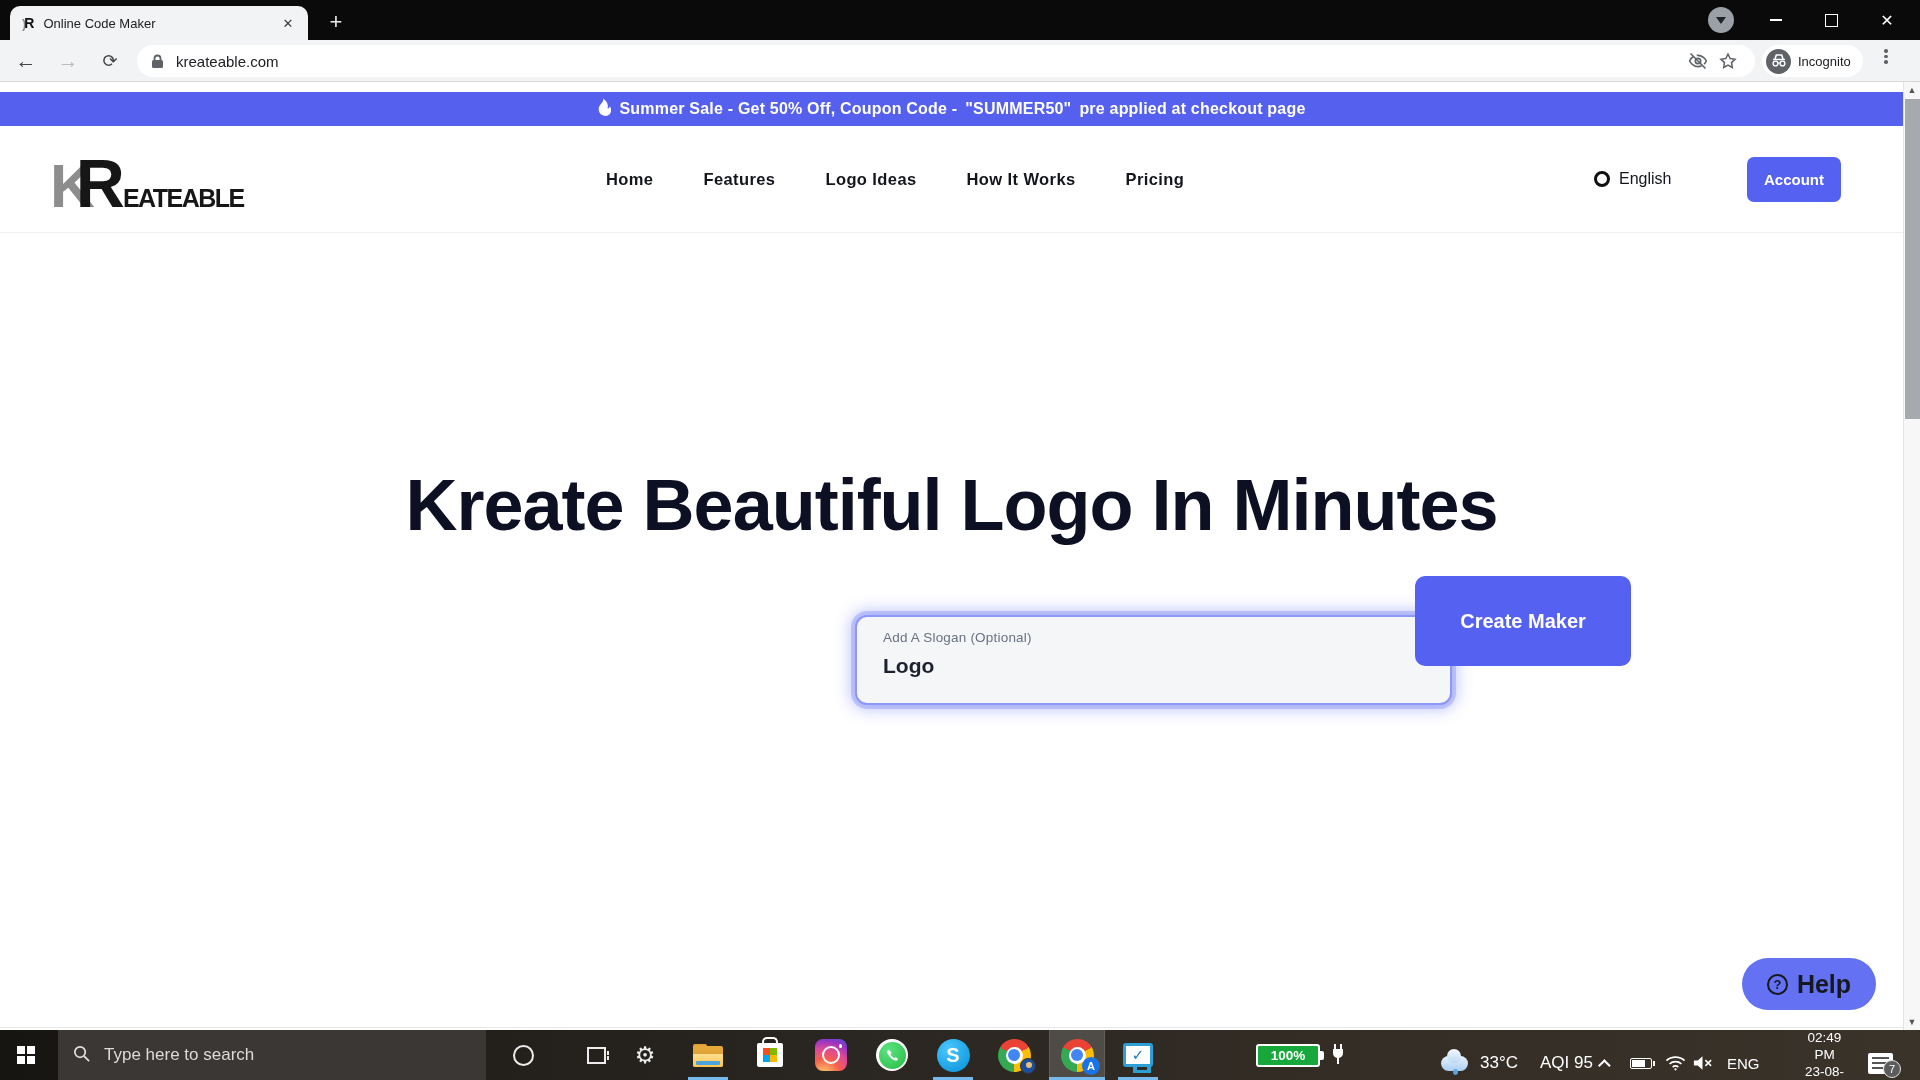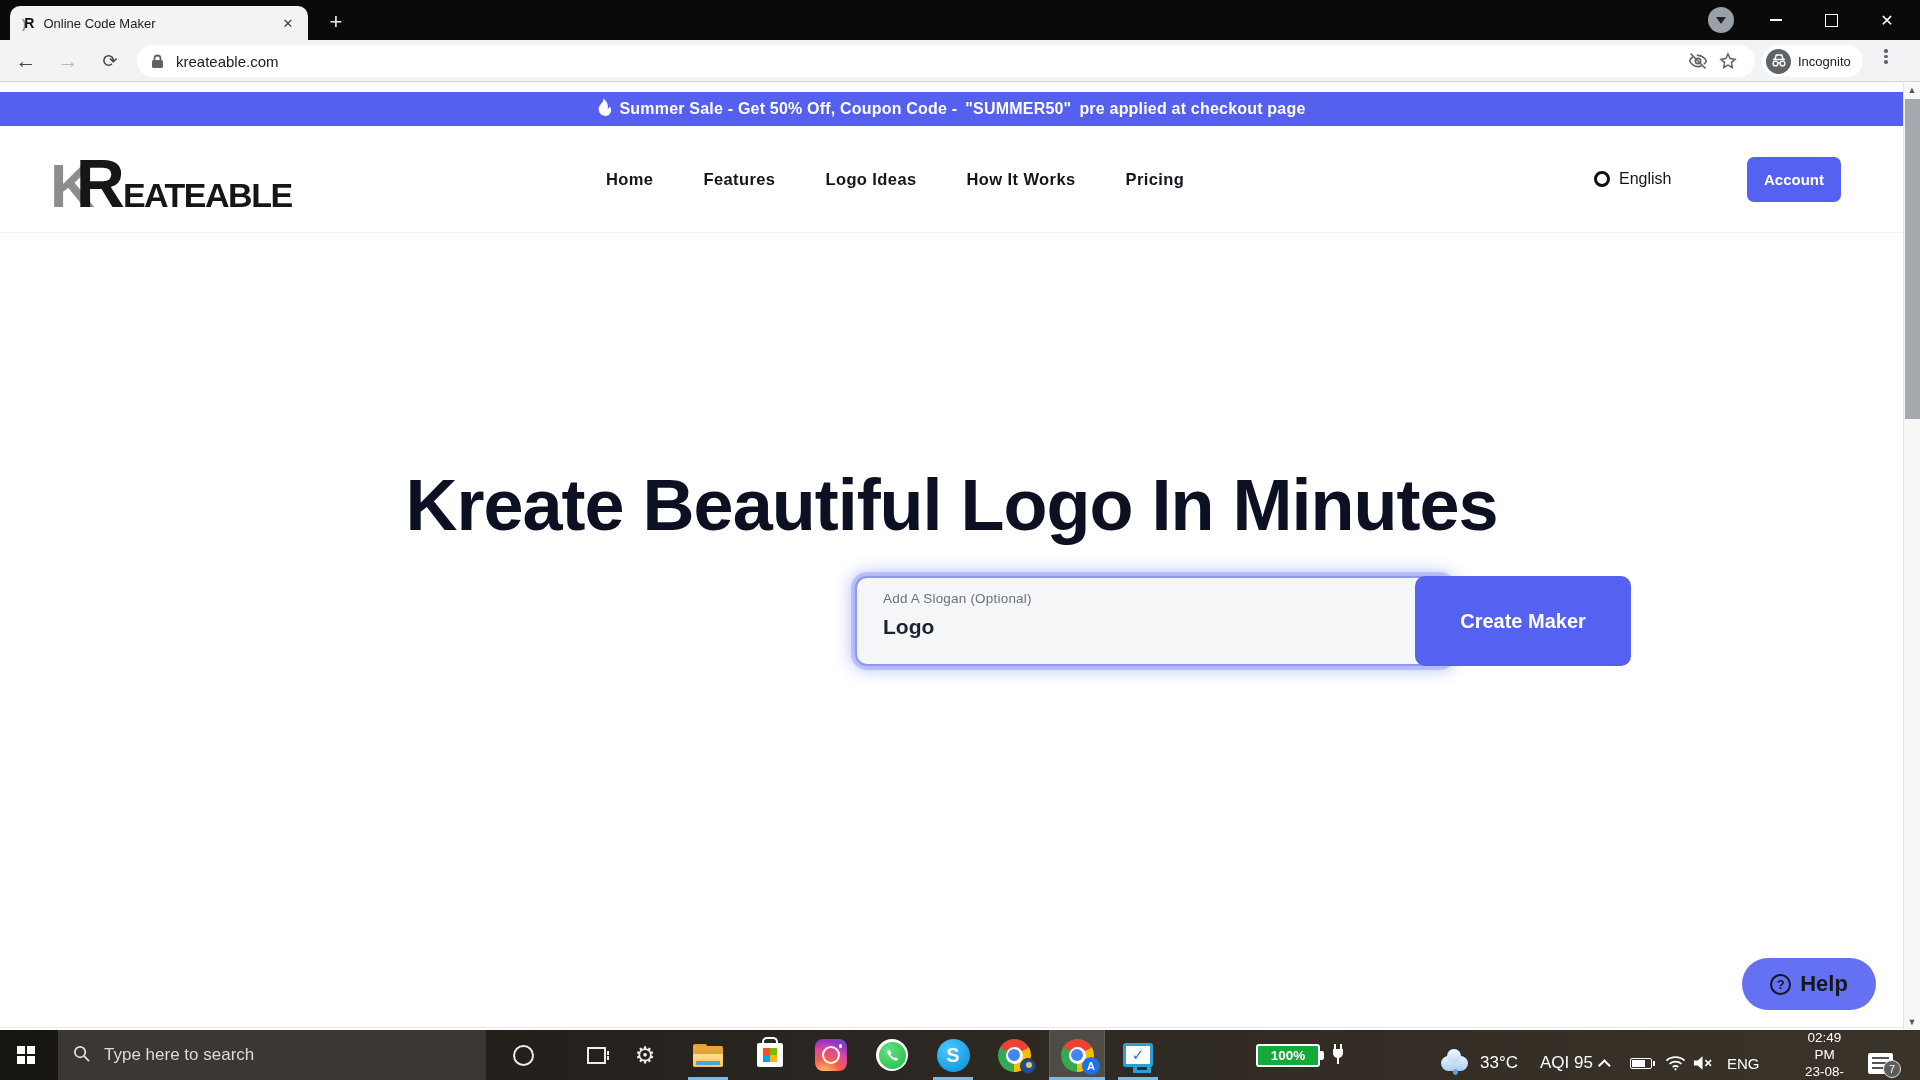--- a/index.html
+++ b/index.html
@@ -46,48 +46,48 @@
   
   .page { position:absolute; left:0; top:82px; width:1903px; height:948px; background:#fff; }
   .banner { position:absolute; left:0; top:10px; width:100%; height:34px; background:#5560ef; color:#fff;
             display:flex; align-items:center; justify-content:center; gap:8px; font-size:16px; font-weight:600; letter-spacing:.2px; }
   .banner b { font-weight:800; }
 
   .site-header { position:absolute; left:0; top:44px; width:100%; height:106px; background:#fff; box-shadow:0 1px 0 #f0f0f0; }
   .logo { position:absolute; left:50px; top:8px; display:flex; align-items:baseline; height:98px; line-height:98px; cursor:pointer; }
   .logo-k { color:#8d8d8d; font-size:62px; font-weight:700; margin-right:-15px; letter-spacing:-4px; }
   .logo-r { color:#161616; font-size:68px; font-weight:700; }
-  .logo-rest { color:#161616; font-size:34px; font-weight:800; letter-spacing:-1.5px; margin-left:-2px; }
+  .logo-rest { color:#161616; font-size:25px; font-weight:800; letter-spacing:-1.5px; margin-left:-2px; }
   .main-nav { position:absolute; left:606px; top:0; height:106px; display:flex; align-items:center; gap:50px; }
   .nav-item { font-size:16.5px; font-weight:600; color:#14161c; letter-spacing:.4px; cursor:pointer; white-space:nowrap; }
   .lang-sel { position:absolute; left:1594px; top:0; height:106px; display:flex; align-items:center; gap:9px; cursor:pointer; }
   .globe-icon { width:16px; height:16px; border:3px solid #101010; border-radius:50%; }
   .lang-label { font-size:16px; color:#14161c; }
   .account-btn { position:absolute; left:1747px; top:31px; width:94px; height:45px; background:#5561f1; border-radius:7px;
                  display:flex; align-items:center; justify-content:center; color:#fff; font-size:15px; font-weight:700; cursor:pointer; }
 
   .hero-title { position:absolute; left:0; top:382px; width:100%; text-align:center; font-size:72px; font-weight:800;
                 color:#0d1022; letter-spacing:-1px; }
 
   .field { position:absolute; top:494px; height:90px; background:#f3f4f6; border-radius:10px; padding:15px 28px; }
   .field-business { left:277px; width:561px; }
   .field-slogan { left:855px; width:597px; background:#f5f6f8; border:2px solid #8d97f6; border-radius:12px;
-                  box-shadow:0 0 0 4px rgba(100,112,245,.28), 0 0 16px 4px rgba(100,112,245,.45); padding:13px 26px; }
+                  box-shadow:0 0 0 4px rgba(100,112,245,.28), 0 0 16px 4px rgba(100,112,245,.45); padding:13px 26px;margin-top:39px; }
   .field-label { font-size:13.5px; color:#6a7180; letter-spacing:.2px; }
   .field-input { display:block; width:100%; border:none; outline:none; background:transparent; margin-top:9px;
                  font-size:21px; font-weight:600; color:#1d2130; font-family:inherit; }
   .char-counter { position:absolute; right:28px; top:36px; font-size:18px; font-weight:700; color:#1d2130; }
   .create-btn { position:absolute; left:1415px; top:494px; width:216px; height:90px; background:#5561f1; border-radius:10px;
                 display:flex; align-items:center; justify-content:center; color:#fff; font-size:20px; font-weight:600; cursor:pointer; }
 
   .help-btn { position:absolute; left:1742px; top:876px; width:134px; height:52px; background:#6471f3; border-radius:26px;
               display:flex; align-items:center; justify-content:center; gap:9px; cursor:pointer; }
   .help-q { width:21px; height:21px; border:2.5px solid #15181e; border-radius:50%; display:flex; align-items:center;
             justify-content:center; font-size:13px; font-weight:800; color:#15181e; }
-  .help-label { font-size:22px; font-weight:700; color:#15181e; }
+  .help-label { font-size:25px; font-weight:700; color:#15181e; }
   .page-hr { position:absolute; left:0; top:945px; width:100%; border-top:1px solid #e8e8e8; }
 
   
   .pg-scroll { position:absolute; left:1903px; top:82px; width:17px; height:948px; background:#f7f7f7; border-left:1px solid #e4e4e4; }
   .pg-arrow { position:absolute; left:0; width:16px; height:16px; display:flex; align-items:center; justify-content:center;
               font-size:9px; color:#555; }
   .pg-up { top:0; } .pg-dn { bottom:0; }
   .pg-thumb { position:absolute; left:1px; top:17px; width:15px; height:320px; background:#a6a9ad; }
 
   

